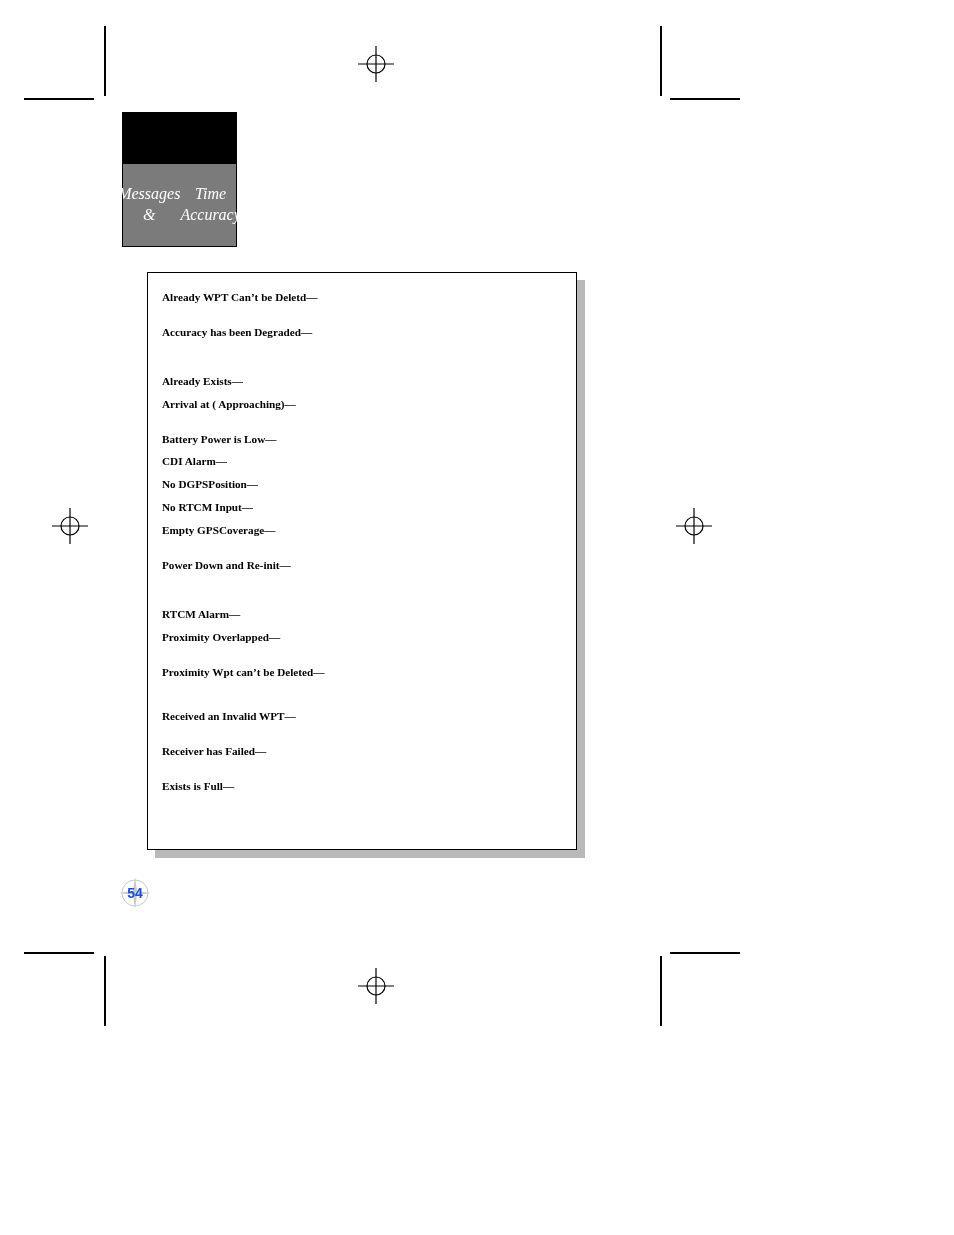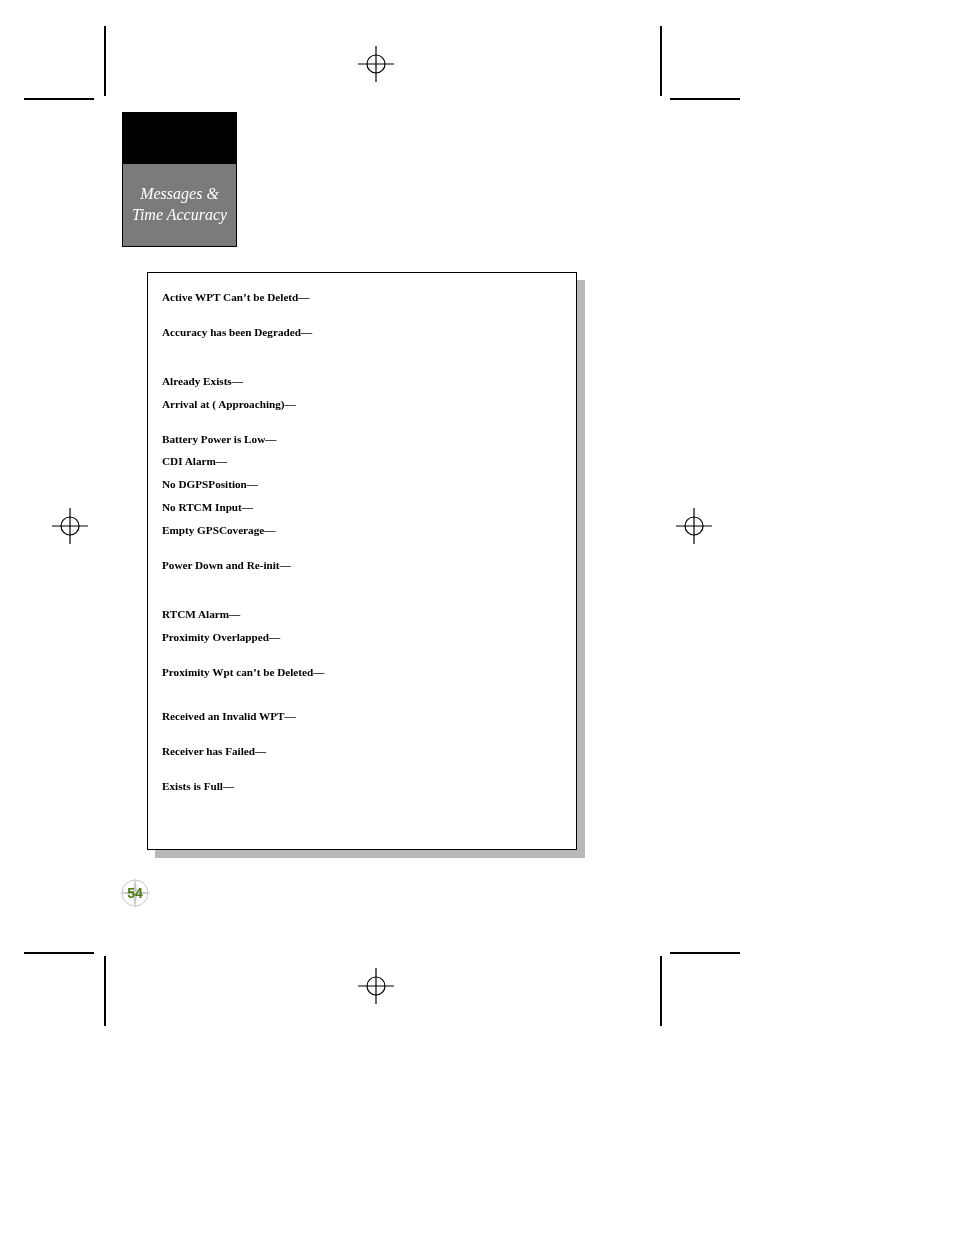--- a/index.html
+++ b/index.html
@@ -8,35 +8,35 @@
 
   
   .crop-line-v { position: absolute; width: 2px; background: #000; }
   .crop-line-h { position: absolute; height: 2px; background: #000; }
   .reg-mark { position: absolute; width: 36px; height: 36px; }
   .reg-mark svg { width: 36px; height: 36px; display: block; }
 
   
   .sidebar-tab { position: absolute; left: 122px; top: 112px; width: 115px; height: 135px; }
   .tab-black { width: 115px; height: 52px; background: #000; }
-  .tab-gray  { width: 115px; height: 83px; background: #7b7b7b; border: 1px solid #000; border-top: none; display: flex; flex-direction: column; justify-content: center; align-items: center; padding: 4px 2px; }
+  .tab-gray  { width: 115px; height: 83px; background: #7b7b7b; border: 1px solid #000; border-top: none; display: flex; justify-content: center; align-items: center; padding: 4px 2px; }
   .tab-gray span { color: #ffffff; font-style: italic; font-family: Georgia, serif; font-size: 16px; line-height: 1.3; text-align: center; }
 
   
   .content-shadow { position: absolute; left: 155px; top: 280px; width: 430px; height: 578px; background: #b9b9b9; }
   .content-box { position: absolute; left: 147px; top: 272px; width: 430px; height: 578px; background: #ffffff; border: 1px solid #000; padding: 18px 14px 14px 14px; }
   .msg-line { font-size: 11.2px; font-weight: bold; font-family: Georgia, 'Times New Roman', serif; line-height: 1.15; }
   .gap-s { height: 10px; }
   .gap-m { height: 22px; }
   .gap-l { height: 36px; }
 
   
   .page-num-wrap { position: absolute; left: 118px; top: 876px; width: 34px; height: 34px; display: flex; align-items: center; justify-content: center; }
   .page-num-wrap svg { position: absolute; left: 0; top: 0; width: 34px; height: 34px; }
-  .page-num { position: relative; font-weight: bold; font-size: 14px; font-family: Arial, Helvetica, sans-serif; color: #4d7c0f; }
+  .page-num { position: relative; font-weight: bold; font-size: 14px; font-family: Arial, Helvetica, sans-serif; color: #1d4ed8; }
 </style>
 </head>
 <body>
 
 <div class="page">
 
   <div class="crop-line-v" style="left:104px; top:26px; height:70px;"></div>
   <div class="crop-line-h" style="left:24px; top:98px; width:70px;"></div>
   <div class="reg-mark" style="left:358px; top:46px;">
     <svg viewBox="0 0 36 36">
@@ -66,21 +66,21 @@
   <div class="sidebar-tab">
     <div class="tab-black"></div>
     <div class="tab-gray">
       <span>Messages &amp;</span>
       <span>Time Accuracy</span>
     </div>
   </div>
 
   <div class="content-shadow"></div>
   <div class="content-box">
-    <div class="msg-line">Active WPT Can’t be Deletd—</div>
+    <div class="msg-line">Already WPT Can’t be Deletd—</div>
     <div class="gap-m"></div>
     <div class="msg-line">Accuracy has been Degraded—</div>
     <div class="gap-l"></div>
     <div class="msg-line">Already Exists—</div>
     <div class="gap-s"></div>
     <div class="msg-line">Arrival at (   Approaching)—</div>
     <div class="gap-m"></div>
     <div class="msg-line">Battery Power is Low—</div>
     <div class="gap-s"></div>
     <div class="msg-line">CDI Alarm—</div>

